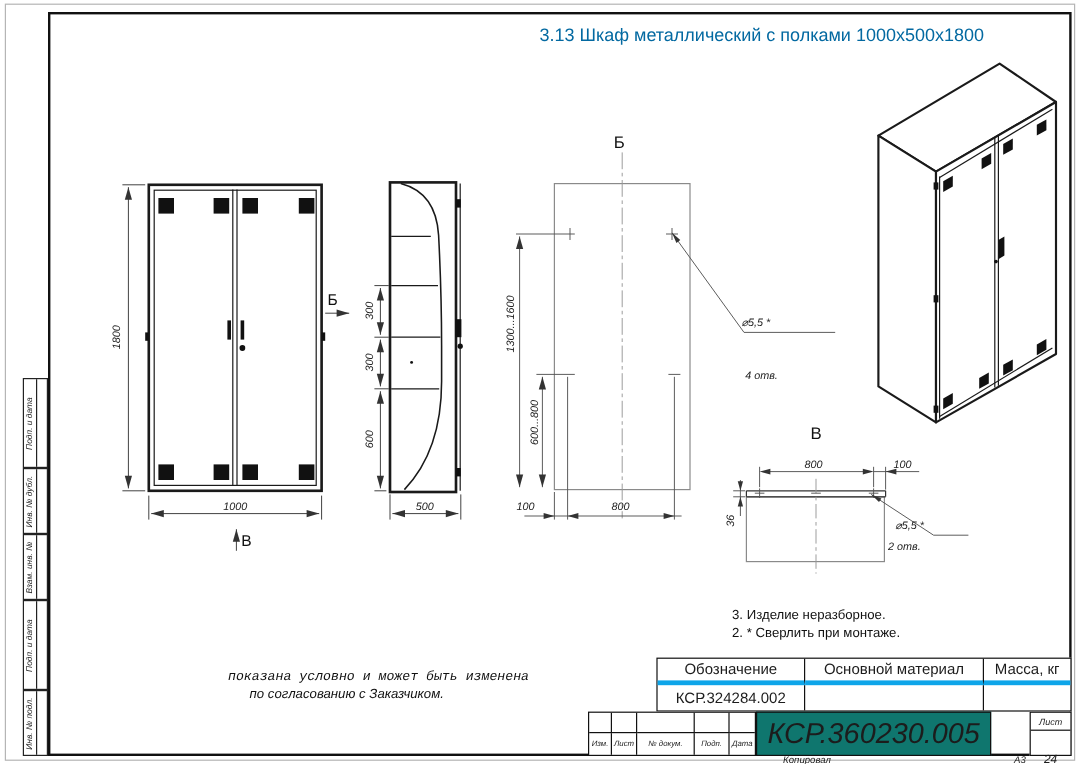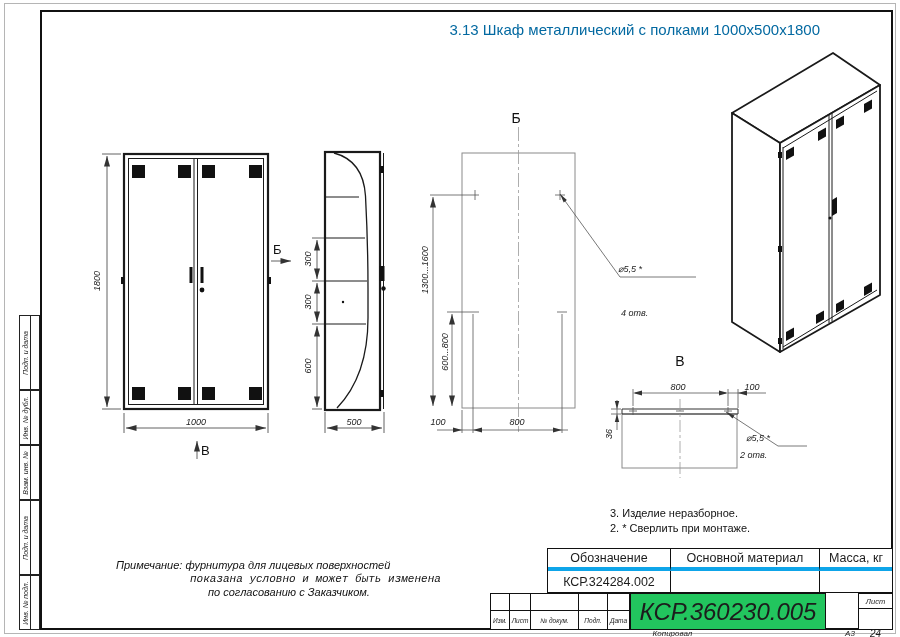--- a/index.html
+++ b/index.html
@@ -31,21 +31,21 @@
        justify-content:center;font-size:12.5px;}
   .tb1>div:nth-child(3n){border-right:none;}
   .tb1>div:nth-child(n+4){border-bottom:none;}
   .tb2{position:absolute;left:490px;top:593px;width:140px;height:37px;border:1px solid #111;
        display:grid;grid-template-columns:19px 21px 48px 29px 1fr;grid-template-rows:17px 1fr;background:#fff;}
   .tb2>div{border-right:1px solid #111;border-bottom:1px solid #111;display:flex;align-items:center;
        justify-content:center;font-size:6.5px;font-style:italic;overflow:hidden;}
   .tb2>div:nth-child(5n){border-right:none;}
   .tb2>div:nth-child(n+6){border-bottom:none;}
   .tb-big{position:absolute;left:630px;top:593px;width:196px;height:37px;border:1.5px solid #111;
-       display:flex;align-items:center;justify-content:center;font-size:24px;font-style:italic;background:#22c55e;}
+       display:flex;align-items:center;justify-content:center;font-size:24px;font-style:italic;background:#0f766e;}
   .tb-sheet{position:absolute;left:858px;top:593px;width:35px;height:37px;border:1.5px solid #111;
        display:grid;grid-template-rows:15px 1fr;background:#fff;}
   .tb-sheet>div{display:flex;align-items:center;justify-content:center;font-style:italic;}
   .tb-sheet>div:first-child{border-bottom:1px solid #111;font-size:7.5px;}
   .tb-sheet>div:last-child{font-size:10px;margin-top:19px;}
   .under-frame{position:absolute;top:629px;font-size:8px;font-style:italic;color:#222;text-align:center;text-decoration:underline;}
   svg{position:absolute;left:0;top:0;}
 </style>
 </head>
 <body>
@@ -252,21 +252,20 @@
 <div class="dim" style="left:732px;top:381px;width:40px;">100</div>
 <div class="dim rot" style="left:597px;top:428px;width:24px;">36</div>
 <div class="dim" style="left:746px;top:432px;text-align:left;">⌀5,5 *</div>
 <div class="dim" style="left:740px;top:449px;text-align:left;">2 отв.</div>
 
 <div class="notes">
   <div>3. Изделие неразборное.</div>
   <div>2. * Сверлить при монтаже.</div>
 </div>
 <div class="remark">
-  <div>Примечание: фурнитура для лицевых поверхностей</div>
   <div class="i2">показана условно и может быть изменена</div>
   <div class="i3">по согласованию с Заказчиком.</div>
 </div>
 
 <div class="tb1">
   <div>Обозначение</div>
   <div>Основной материал</div>
   <div>Масса, кг</div>
   <div>КСР.324284.002</div>
   <div></div>

